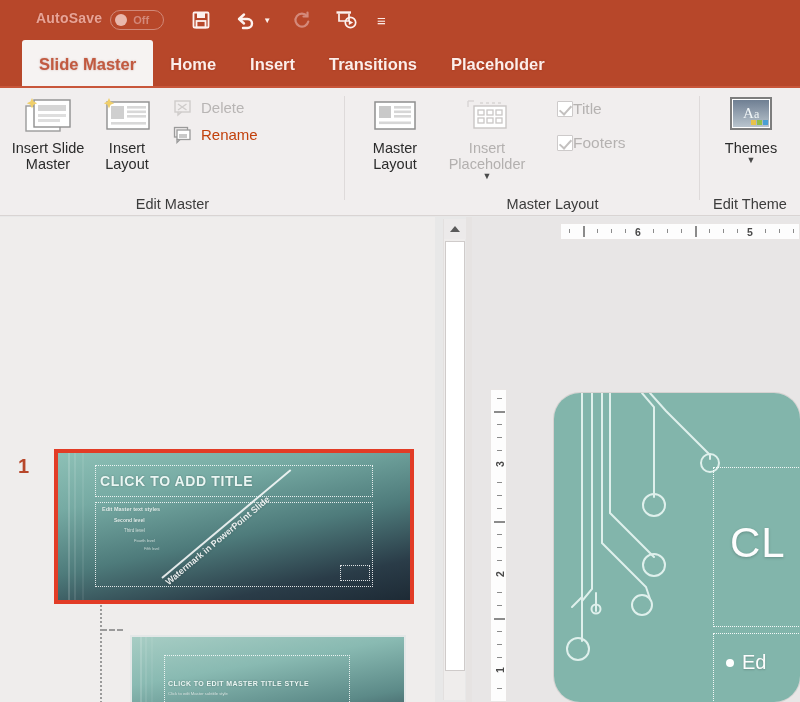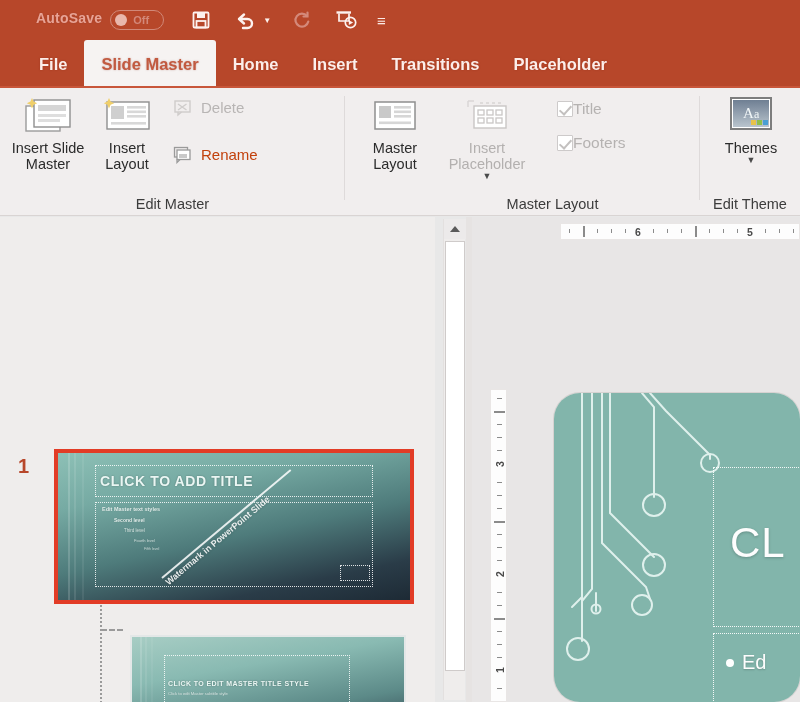--- a/index.html
+++ b/index.html
@@ -88,21 +88,21 @@
   }
   .bigbtn .ic { height: 46px; display:flex; align-items:center; justify-content:center; }
   .bigbtn .lbl {
     font-size: 14.5px; color: #2b2b2b; text-align: center; line-height: 16px;
     white-space: pre-line;
   }
   .bigbtn.disabled .lbl { color: #b3b0af; }
 
   
   .smallcol { display: flex; flex-direction: column; justify-content: center;
-              padding-top: 2px; gap: 20px; }
+              padding-top: 2px; gap: 0; }
   .smallbtn { display: flex; align-items: center; gap: 7px; height: 27px; padding: 0 4px; }
   .smallbtn .lbl { font-size: 15px; color: #c2410c; white-space: nowrap; }
   .smallbtn.disabled .lbl { color: #b8b5b4; }
   .smallbtn .ic { width: 22px; height: 20px; display:flex; align-items:center; justify-content:center; }
 
   
   .ckcol { display: flex; flex-direction: column; justify-content: center;
            gap: 16px; padding: 8px 6px 0 8px; }
   .ckrow { display: flex; align-items: center; }
   .ckbox {
@@ -266,21 +266,20 @@
           <circle cx="16.5" cy="12.5" r="5.2"></circle>
           <path d="M14.8 10.2 L19.2 12.6 L14.8 15" fill="#fdf2ef" stroke="none"></path>
         </svg>
       </span>
       <span class="qat-more">≡</span>
     </div>
   </div>
 
   <div class="tabstrip">
     <div class="tabs" id="tabs-host">
-        <div class="tab">File</div>
         <div class="tab active">Slide Master</div>
         <div class="tab">Home</div>
         <div class="tab">Insert</div>
         <div class="tab">Transitions</div>
         <div class="tab">Placeholder</div>
       </div>
   </div>
   <div class="ribbon-toprule"></div>
 
   <div class="ribbon">

